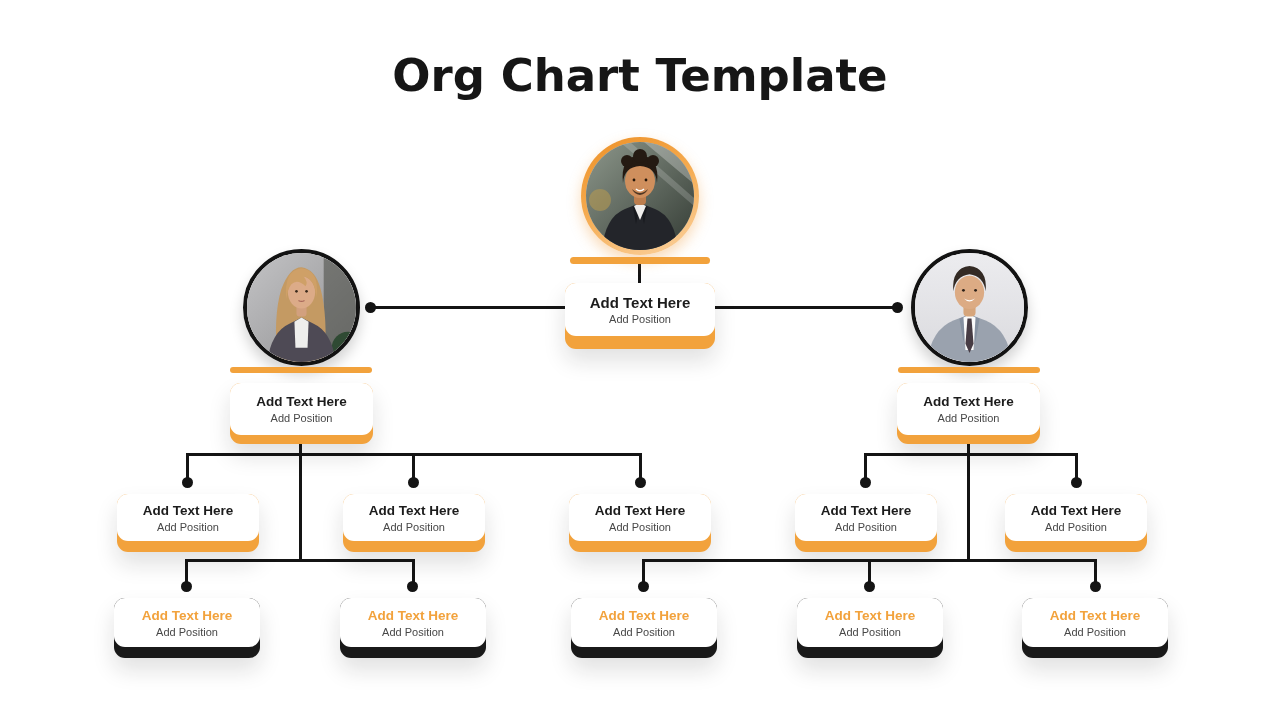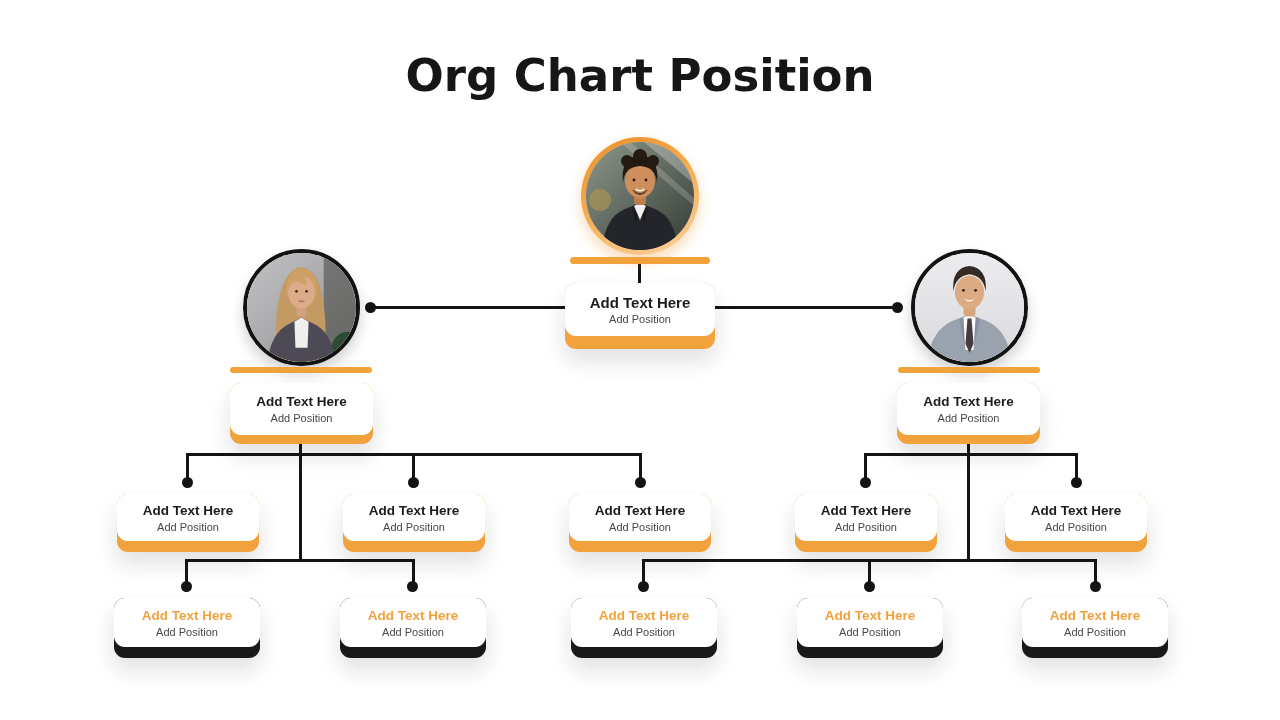--- a/index.html
+++ b/index.html
@@ -39,21 +39,21 @@
   .lvl3-card .body{padding:7px 4px 6px;}
   .lvl4-card{padding-bottom:11px;}
   .lvl4-card .body{padding:8px 4px 7px;}
   .lvl4-card .name{color:#f2a23c;}
 </style>
 </head>
 <body>
 
 <div class="canvas">
 
-  <div class="title">Org Chart Position</div>
+  <div class="title">Org Chart Template</div>
 
   <div class="line" style="left:638px;top:264px;width:3px;height:20px"></div>
   <div class="line" style="left:370px;top:306px;width:200px;height:3px"></div>
   <div class="line" style="left:710px;top:306px;width:188px;height:3px"></div>
   <div class="dot" style="left:365px;top:302px"></div>
   <div class="dot" style="left:892px;top:302px"></div>
 
   <div class="line" style="left:299px;top:443px;width:3px;height:119px"></div>
   <div class="line" style="left:967px;top:443px;width:3px;height:119px"></div>
 

